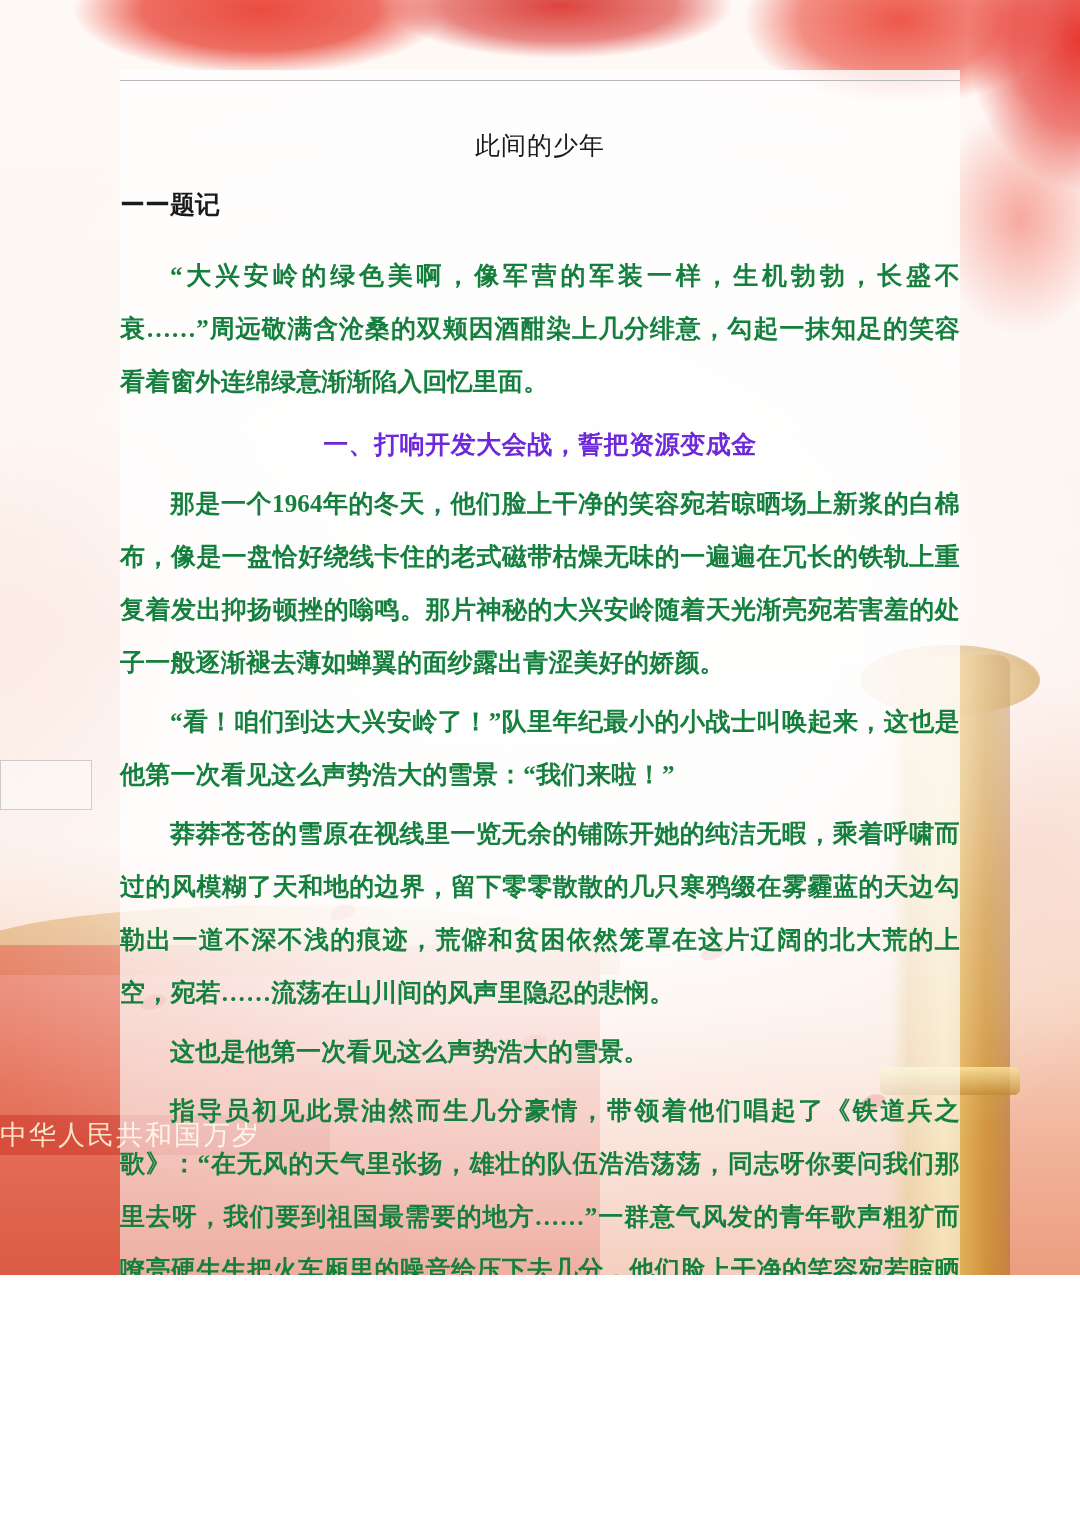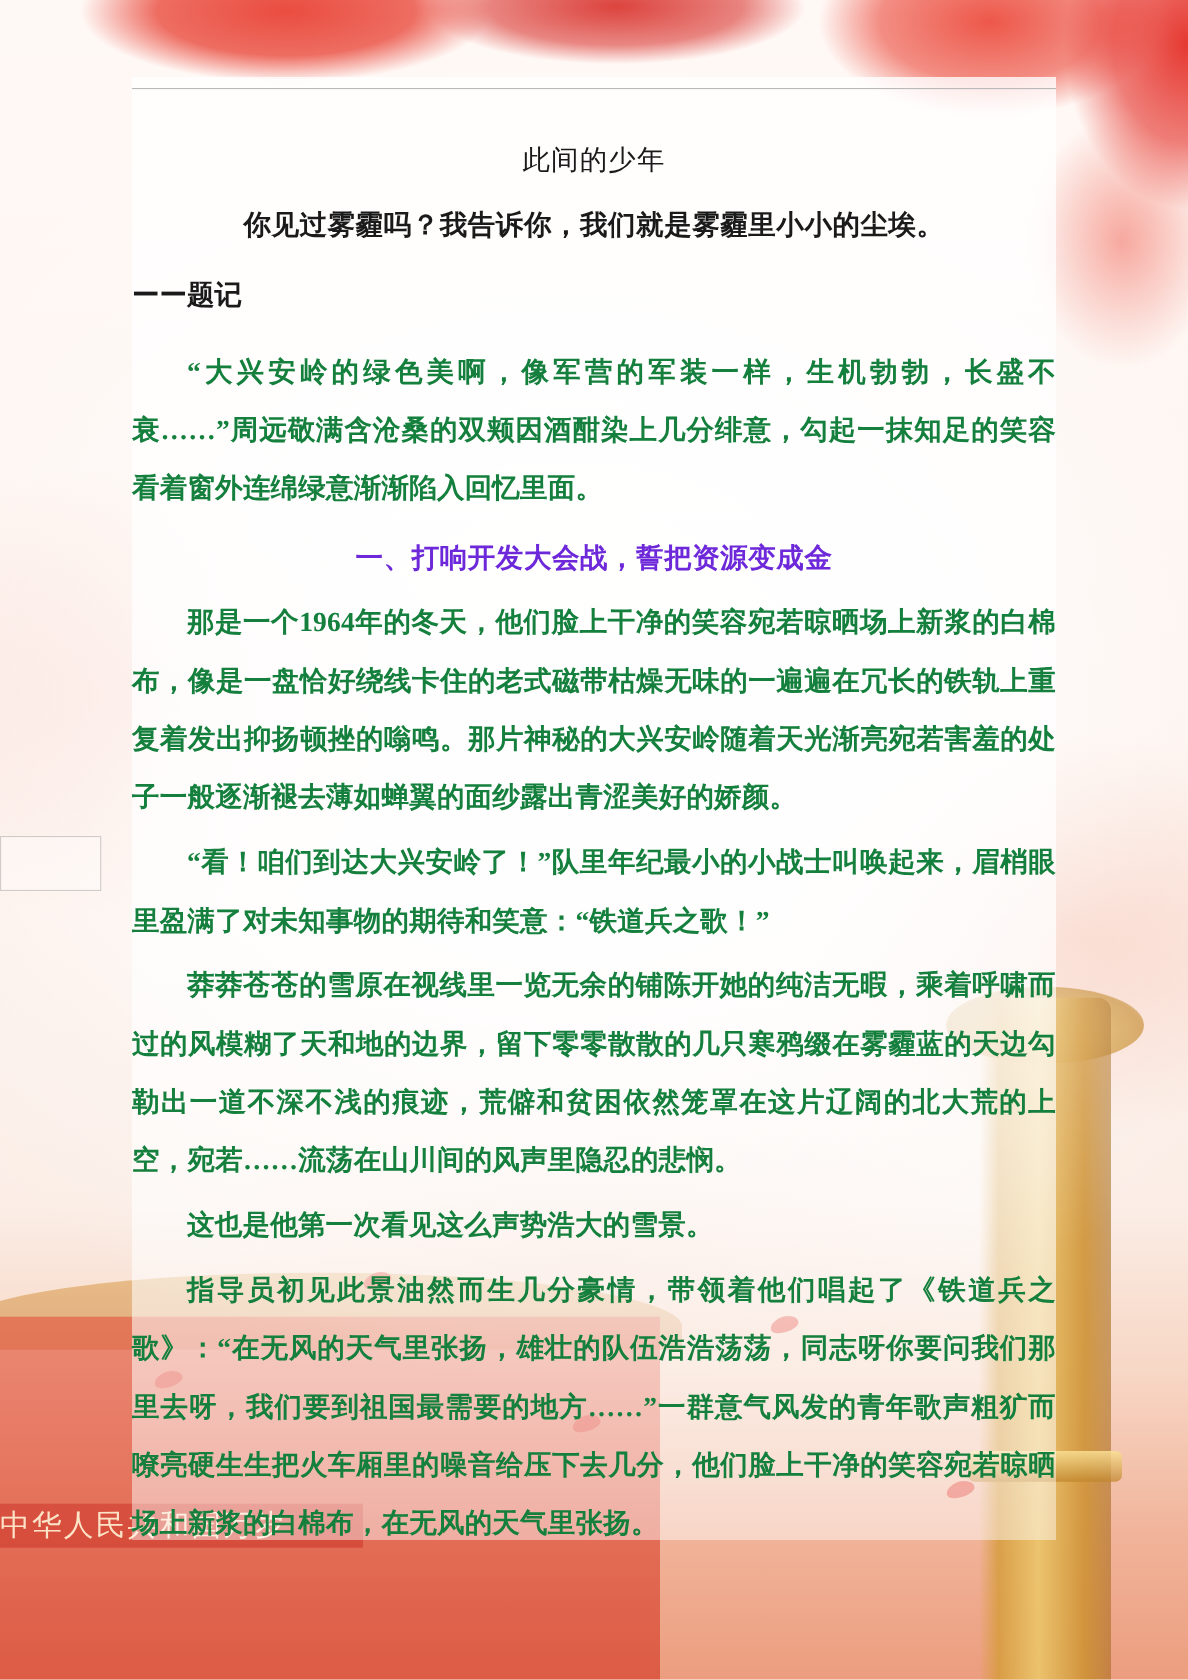--- a/index.html
+++ b/index.html
@@ -3,21 +3,21 @@
 <meta charset="utf-8">
 <style>
   html, body {
     margin: 0;
     padding: 0;
     background: #ffffff;
   }
   #page {
     position: relative;
     width: 1080px;
-    height: 1527px;
+    height: 1275px;
     overflow: hidden;
     background: #fdf6f2;
     font-family: "Liberation Serif", "DejaVu Serif", serif;
   }
 
   
   .bg-base {
     position: absolute;
     inset: 0;
     background:
@@ -214,27 +214,26 @@
   </div>
   <div class="vignette"></div>
   <div class="paper-fade"></div>
   <div class="left-box"></div>
 
   <div class="content">
     <div class="top-rule"></div>
 
     <div class="doc-title">此间的少年</div>
 
-    <div class="epigraph">你见过雾霾吗？我告诉你，我们就是雾霾里小小的尘埃。</div>
     <div class="epigraph-attr">ーー题记</div>
 
     <p class="para">“大兴安岭的绿色美啊，像军营的军装一样，生机勃勃，长盛不衰……”周远敬满含沧桑的双颊因酒酣染上几分绯意，勾起一抹知足的笑容看着窗外连绵绿意渐渐陷入回忆里面。</p>
 
     <h2 class="section">一、打响开发大会战，誓把资源变成金</h2>
 
     <p class="para">那是一个1964年的冬天，他们脸上干净的笑容宛若晾晒场上新浆的白棉布，像是一盘恰好绕线卡住的老式磁带枯燥无味的一遍遍在冗长的铁轨上重复着发出抑扬顿挫的嗡鸣。那片神秘的大兴安岭随着天光渐亮宛若害羞的处子一般逐渐褪去薄如蝉翼的面纱露出青涩美好的娇颜。</p>
-    <p class="para">“看！咱们到达大兴安岭了！”队里年纪最小的小战士叫唤起来，眉梢眼里盈满了对未知事物的期待和笑意：“铁道兵之歌！”</p>
+    <p class="para">“看！咱们到达大兴安岭了！”队里年纪最小的小战士叫唤起来，这也是他第一次看见这么声势浩大的雪景：“我们来啦！”</p>
     <p class="para">莽莽苍苍的雪原在视线里一览无余的铺陈开她的纯洁无暇，乘着呼啸而过的风模糊了天和地的边界，留下零零散散的几只寒鸦缀在雾霾蓝的天边勾勒出一道不深不浅的痕迹，荒僻和贫困依然笼罩在这片辽阔的北大荒的上空，宛若……流荡在山川间的风声里隐忍的悲悯。</p>
     <p class="para">这也是他第一次看见这么声势浩大的雪景。</p>
     <p class="para">指导员初见此景油然而生几分豪情，带领着他们唱起了《铁道兵之歌》：“在无风的天气里张扬，雄壮的队伍浩浩荡荡，同志呀你要问我们那里去呀，我们要到祖国最需要的地方……”一群意气风发的青年歌声粗犷而嘹亮硬生生把火车厢里的噪音给压下去几分，他们脸上干净的笑容宛若晾晒场上新浆的白棉布，在无风的天气里张扬。</p>
   </div>
 
 </div>
 
 </body></html>

